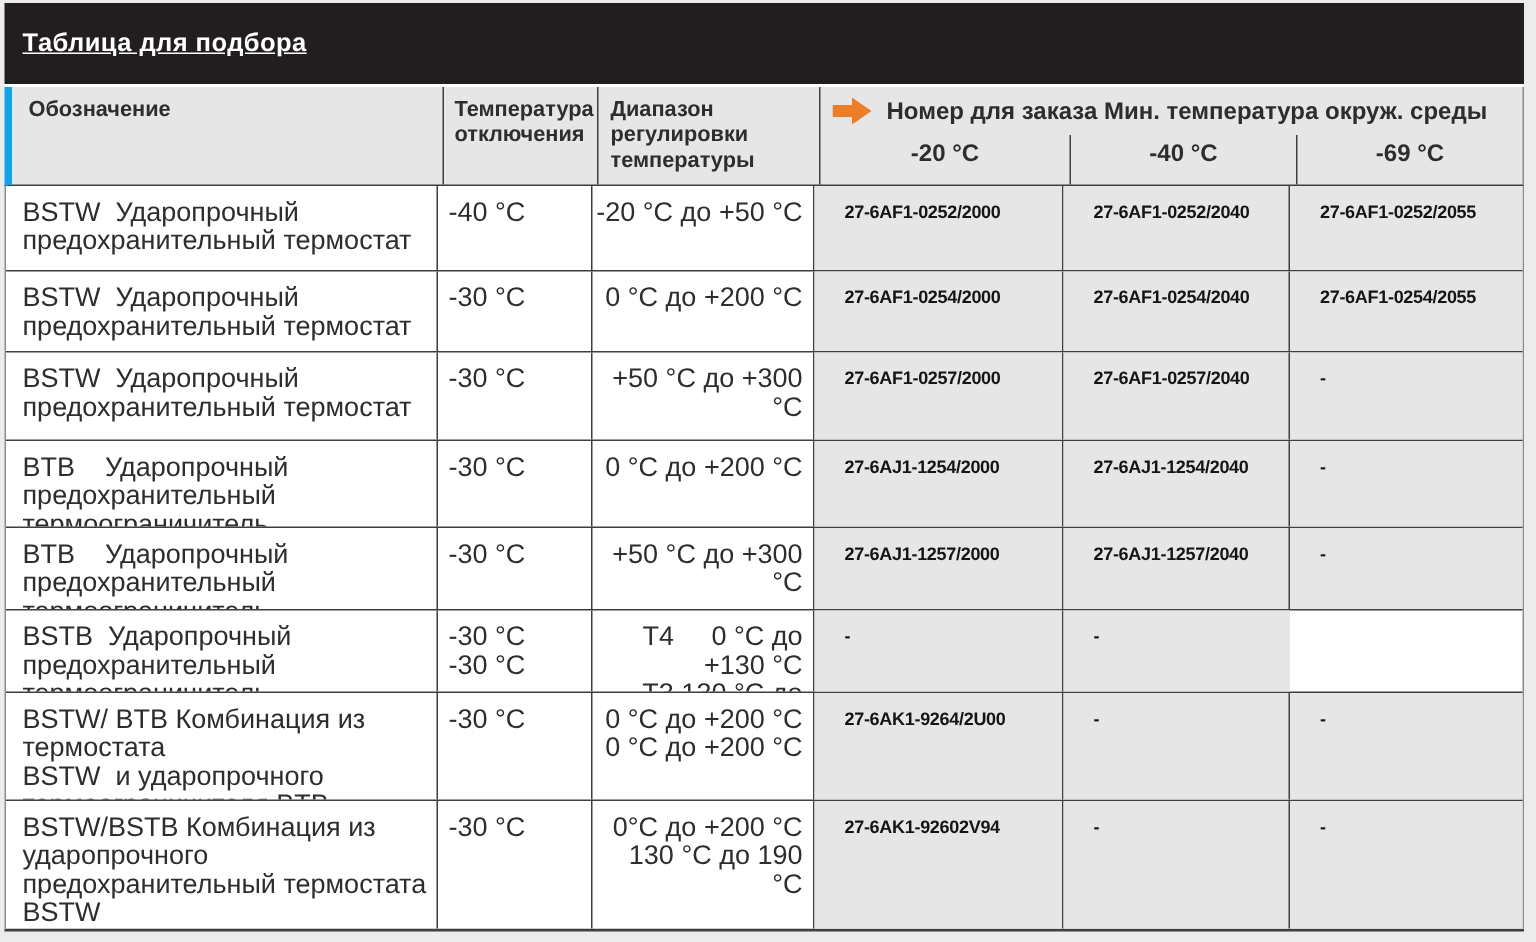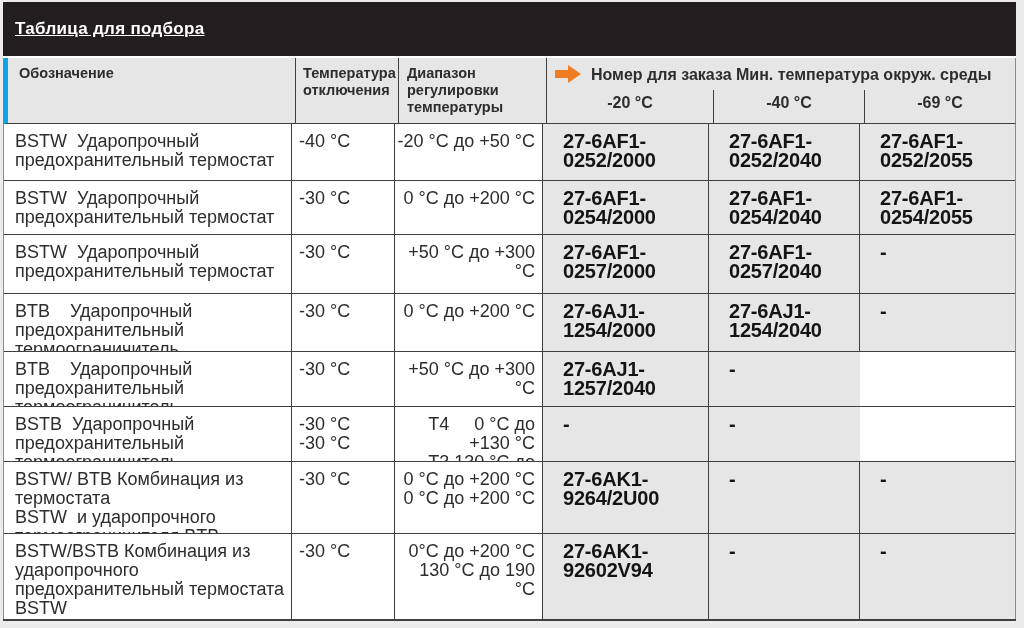--- a/index.html
+++ b/index.html
@@ -58,21 +58,21 @@
   .r5{height:55px}.r6{height:55px}.r7{height:72px}.r8{height:85px}
   .cell {
     white-space:pre-wrap; font-size:18px; line-height:19px; padding-top:8px;
     overflow:hidden;
   }
   .c-name  { padding-left:11px; border-right:1px solid var(--border, #3f3f3f); }
   .c-cut   { padding-left:7px;  border-right:1px solid var(--border, #3f3f3f); }
   .c-range { text-align:right; padding-right:7px; border-right:1px solid var(--border, #3f3f3f); }
   .c-ord {
     background: var(--order-cell-bg, #e6e6e7);
-    font-weight:700; font-size:20px; color:#141414; padding-left:20px;
+    font-weight:700; font-size:12px; color:#141414; padding-left:20px;
     letter-spacing:-0.2px;
   }
   .c-o20, .c-o40 { border-right:1px solid var(--border, #3f3f3f); }
 </style>
 </head>
 <body>
 
 <div class="page">
   <div class="table-wrap">
 
@@ -141,20 +141,21 @@
         <div class="cell c-ord c-o20">27-6AJ1-1254/2000</div>
         <div class="cell c-ord c-o40">27-6AJ1-1254/2040</div>
         <div class="cell c-ord c-o55">-</div>
       </div>
 
       <div class="row r5">
         <div class="cell c-name">BTB    Ударопрочный
 предохранительный термоограничитель</div>
         <div class="cell c-cut">-30 °C</div>
         <div class="cell c-range">+50 °C до +300 °C</div>
+        <div class="cell c-ord c-o20">27-6AJ1-1257/2000</div>
         <div class="cell c-ord c-o40">27-6AJ1-1257/2040</div>
         <div class="cell c-ord c-o55">-</div>
       </div>
 
       <div class="row r6">
         <div class="cell c-name">BSTB  Ударопрочный
 предохранительный термоограничитель</div>
         <div class="cell c-cut">-30 °C
 -30 °C</div>
         <div class="cell c-range">T4     0 °C до +130 °C

